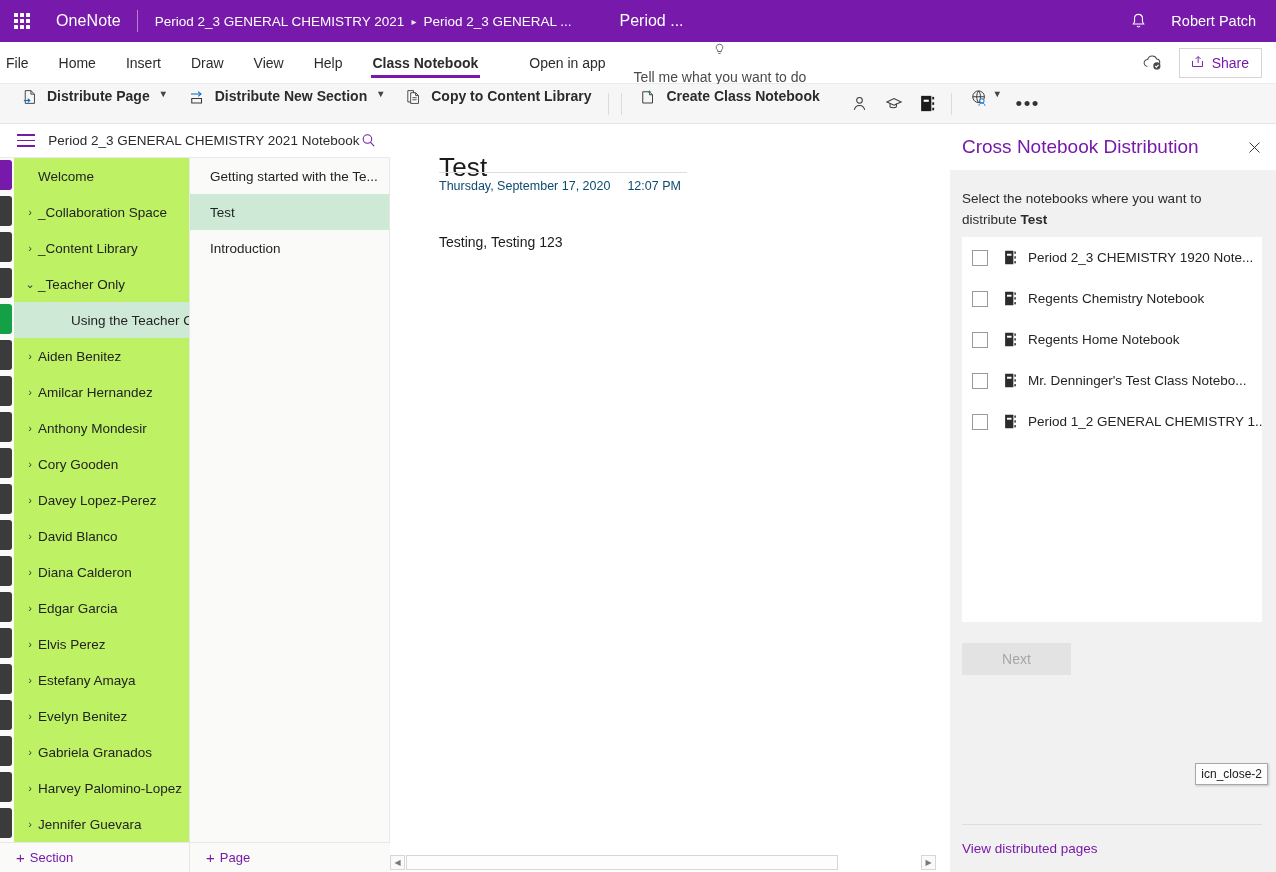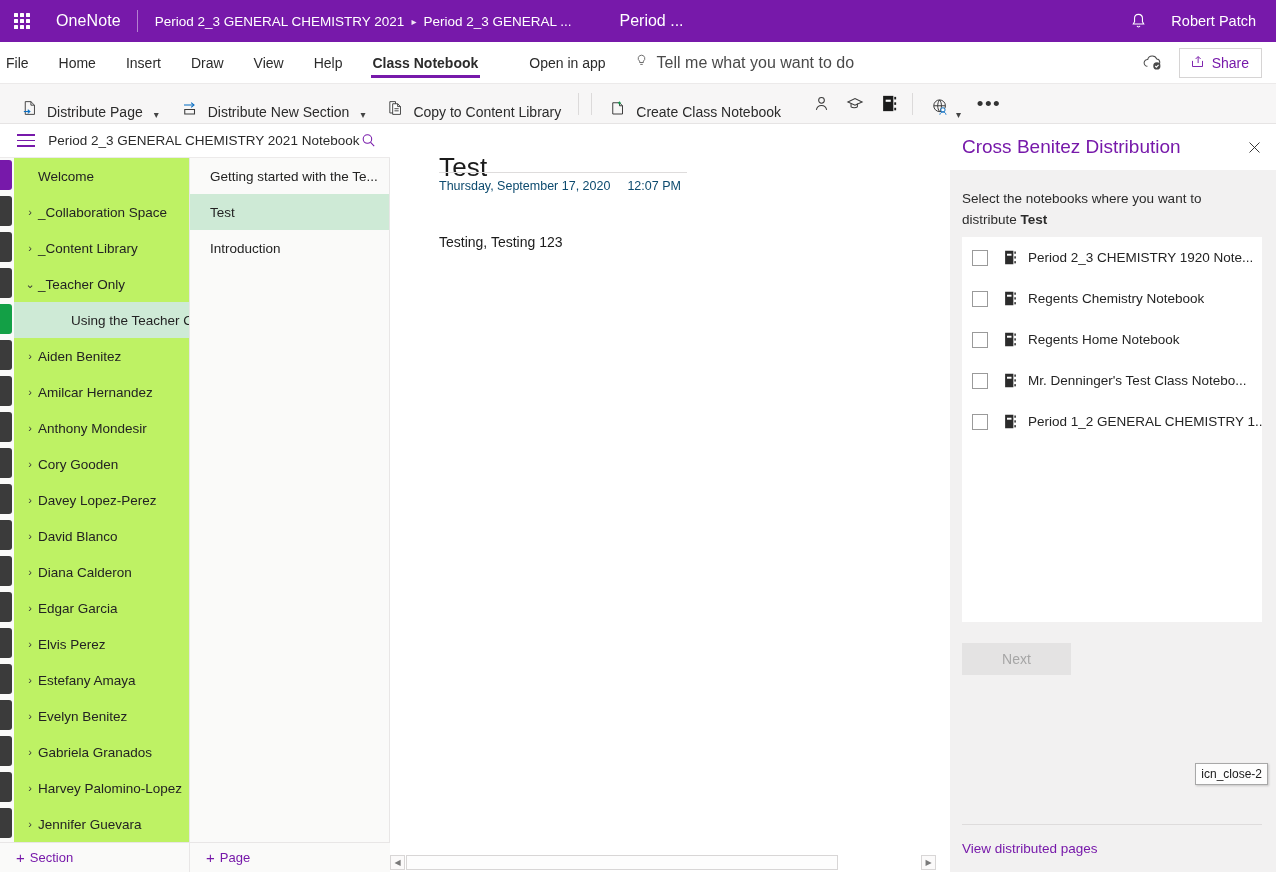--- a/index.html
+++ b/index.html
@@ -39,34 +39,34 @@
   .rtab {
     font-size: 14px; color: #2b2b2b; padding: 0 15px; height: 42px;
     display:flex; align-items:center; cursor:pointer; position: relative; white-space:nowrap;
   }
   .rtab.first { padding-left: 6px; }
   .rtab.active { font-weight: bold; }
   .rtab.active::after {
     content:''; position:absolute; left: 13px; right: 13px; bottom: 6px; height: 2.5px; background: #7719aa;
   }
   .openinapp { font-size: 14px; color:#2b2b2b; padding: 0 14px; margin-left: 22px; cursor: pointer; white-space:nowrap;}
-  .tellme { display:flex; align-items:center; gap:8px; margin-left: 14px; cursor:pointer; color:#4a4a4a; font-size:16px; white-space:nowrap;}
+  .tellme { display:flex; align-items:center; gap:8px; margin-left: 14px; cursor:pointer; color:#4a4a4a; font-size:14px; white-space:nowrap;flex-direction:column;}
   .ribbon-right { margin-left:auto; display:flex; align-items:center; gap: 12px; padding-right: 14px; }
   .cloudicon { width: 28px; height: 24px; display:flex; align-items:center; justify-content:center; cursor:pointer;}
   .sharebtn {
     display:flex; align-items:center; gap:7px; border:1px solid #d6d4d4; background:#fff;
     color:#7719aa; font-size: 14px; padding: 5px 12px 5px 10px; cursor:pointer;
   }
 
   
   .cmdbar {
     position:absolute; top: 84px; left:0; width:1276px; height: 40px;
     background:#f7f6f6; display:flex; align-items:center; border-bottom:1px solid #e6e4e4;
   }
-  .cmd { display:flex; align-items:flex-end; gap:9px; padding: 0 11px; height:32px; font-size:14px; color:#2b2b2b; cursor:pointer; white-space:nowrap;}
+  .cmd { display:flex; align-items:flex-start; gap:9px; padding: 0 11px; height:32px; font-size:14px; color:#2b2b2b; cursor:pointer; white-space:nowrap;font-weight:bold;}
   .cmd:first-child { margin-left: 10px; }
   .cmd .chev { font-size: 10px; color:#444; margin-left:2px;}
   .cmdsep { width:1px; height:22px; background:#dcdada; margin: 0 6px; }
   .iconbtn { width:34px;height:32px;display:flex;align-items:center;justify-content:center;cursor:pointer; }
   .ellipsis { font-size:19px; color:#333; letter-spacing:1.5px; }
 
   
   .nbheader {
     position:absolute; top:124px; left:0; width: 390px; height: 34px; background:#fff;
     display:flex; align-items:center; border-bottom:1px solid #eceaea;
@@ -459,21 +459,21 @@
   <div class="hscroll">
     <div class="sarrow">◀</div>
     <div class="strack">
       <div class="sthumb"></div>
     </div>
     <div class="sarrow">▶</div>
   </div>
 
   <div class="panel">
     <div class="panel-head">
-      <div class="panel-title">Cross Benitez Distribution</div>
+      <div class="panel-title">Cross Notebook Distribution</div>
       <div class="panel-close">
         <svg width="15" height="15" viewBox="0 0 24 24" stroke="#2b2b2b" stroke-width="1.5">
             <path d="M4 4l16 16M20 4L4 20"></path>
           </svg>
       </div>
     </div>
     <div class="panel-desc">
       <span>Select the notebooks where you want to distribute </span><b>Test</b>
     </div>
     <div class="nblist" id="nblist">

